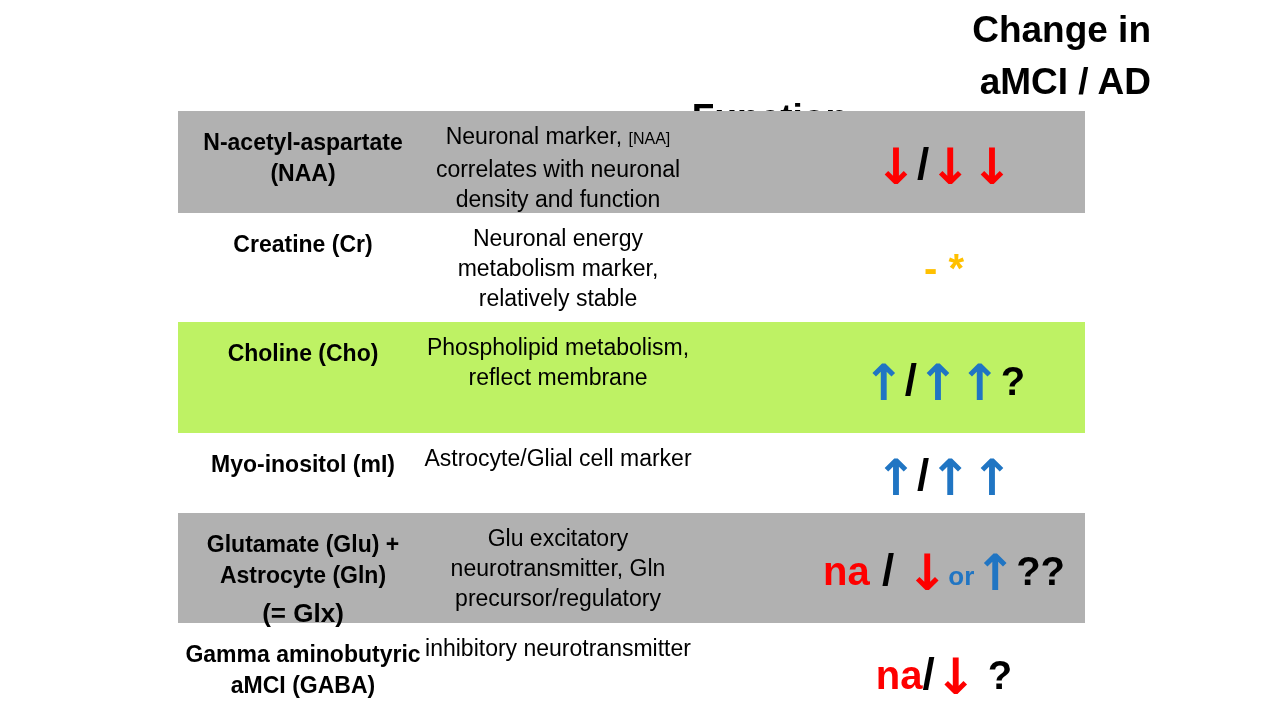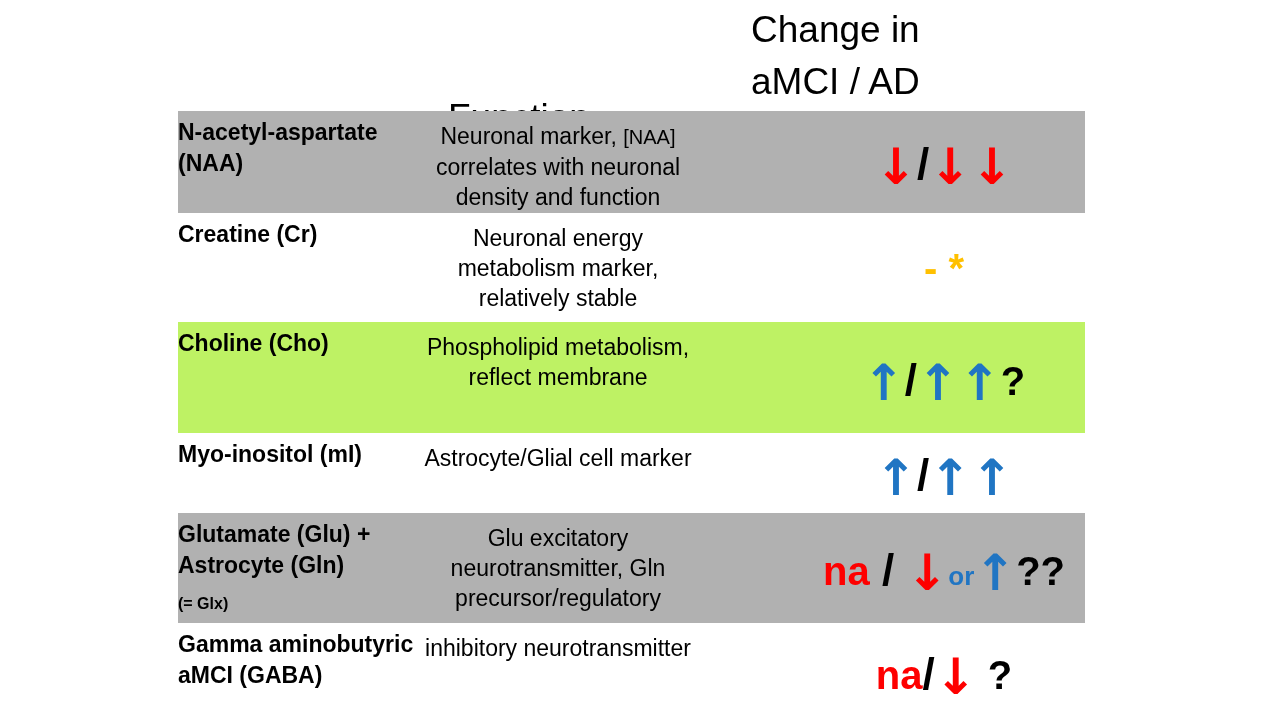--- a/index.html
+++ b/index.html
@@ -7,52 +7,52 @@
     position:relative;
     width:1280px;height:720px;
     background:#ffffff;
     overflow:hidden;
     font-family:"Liberation Sans","DejaVu Sans",sans-serif;
     color:#000;
   }
   
   .hdr{
     position:absolute;
-    font-weight:normal;
+    font-weight:bold;
     font-size:37px;
-    text-align:left;
+    text-align:right;
     line-height:52px;
     color:#000;
   }
   .hdr-function{left:448px;top:52px;width:400px;margin-top:40px;}
   .hdr-change{left:751px;top:4px;width:400px;}
   
   .mtable{
     position:absolute;
     left:178px;top:111px;width:907px;
   }
   .row{position:relative;width:907px;background:transparent;}
   .row:nth-child(1){height:102px;}
   .row:nth-child(2){height:109px;}
   .row:nth-child(3){height:111px;}
   .row:nth-child(4){height:80px;}
   .row:nth-child(5){height:110px;}
   .row:nth-child(6){height:97px;}
   .cell{position:absolute;top:0;height:100%;box-sizing:border-box;}
   .cell-met{
-    left:0;width:250px;padding-top:6px;
-    font-weight:bold;
+    left:0;width:250px;padding-top:16px;
+    text-align:center;font-weight:bold;
     font-size:23px;line-height:31px;
   }
-  .met-sub{margin-top:7px;font-weight:bold;font-size:16px;}
+  .met-sub{margin-top:7px;font-weight:bold;font-size:26px;}
   .cell-fn{
     left:240px;width:280px;padding-top:10px;
     text-align:center;font-size:23px;line-height:30px;
   }
-  .fn-small{font-size:20px;}
+  .fn-small{font-size:16px;}
   .cell-ch{
     left:625px;width:282px;
     display:flex;align-items:center;justify-content:center;
   }
   .ch-inner{line-height:1;white-space:nowrap;}
   .seg{font-weight:bold;}
   .k-base{font-size:40px;}
   .k-slash{font-size:44px;}
   .k-arrow{font-size:50px;position:relative;top:5px;font-family:"DejaVu Sans",sans-serif;}
   .k-small{font-size:26px;}

